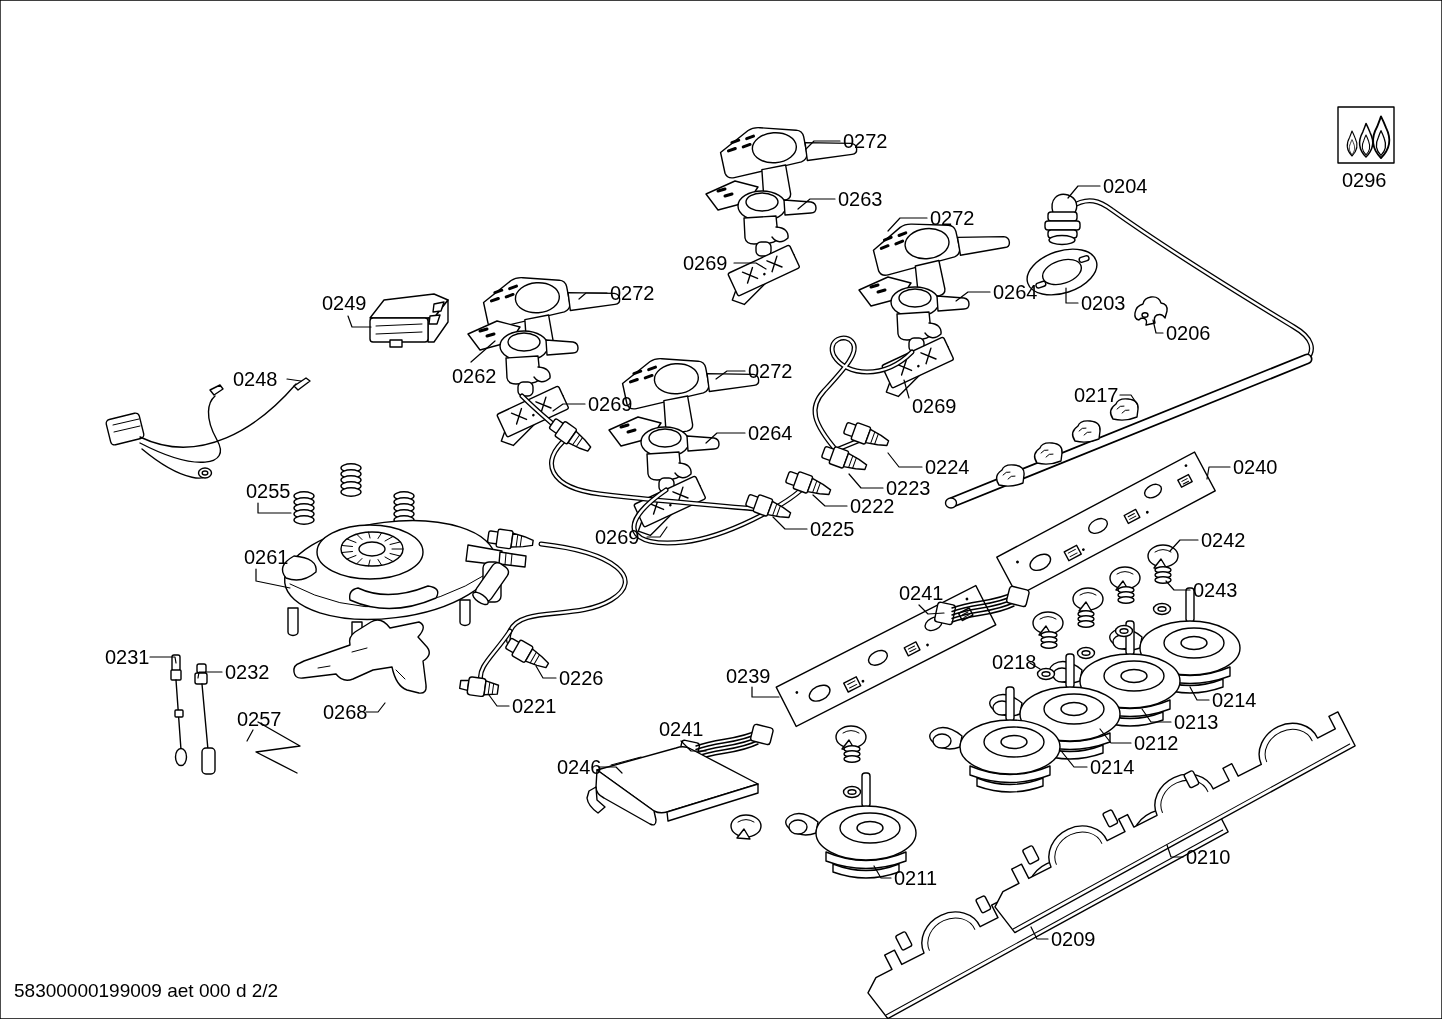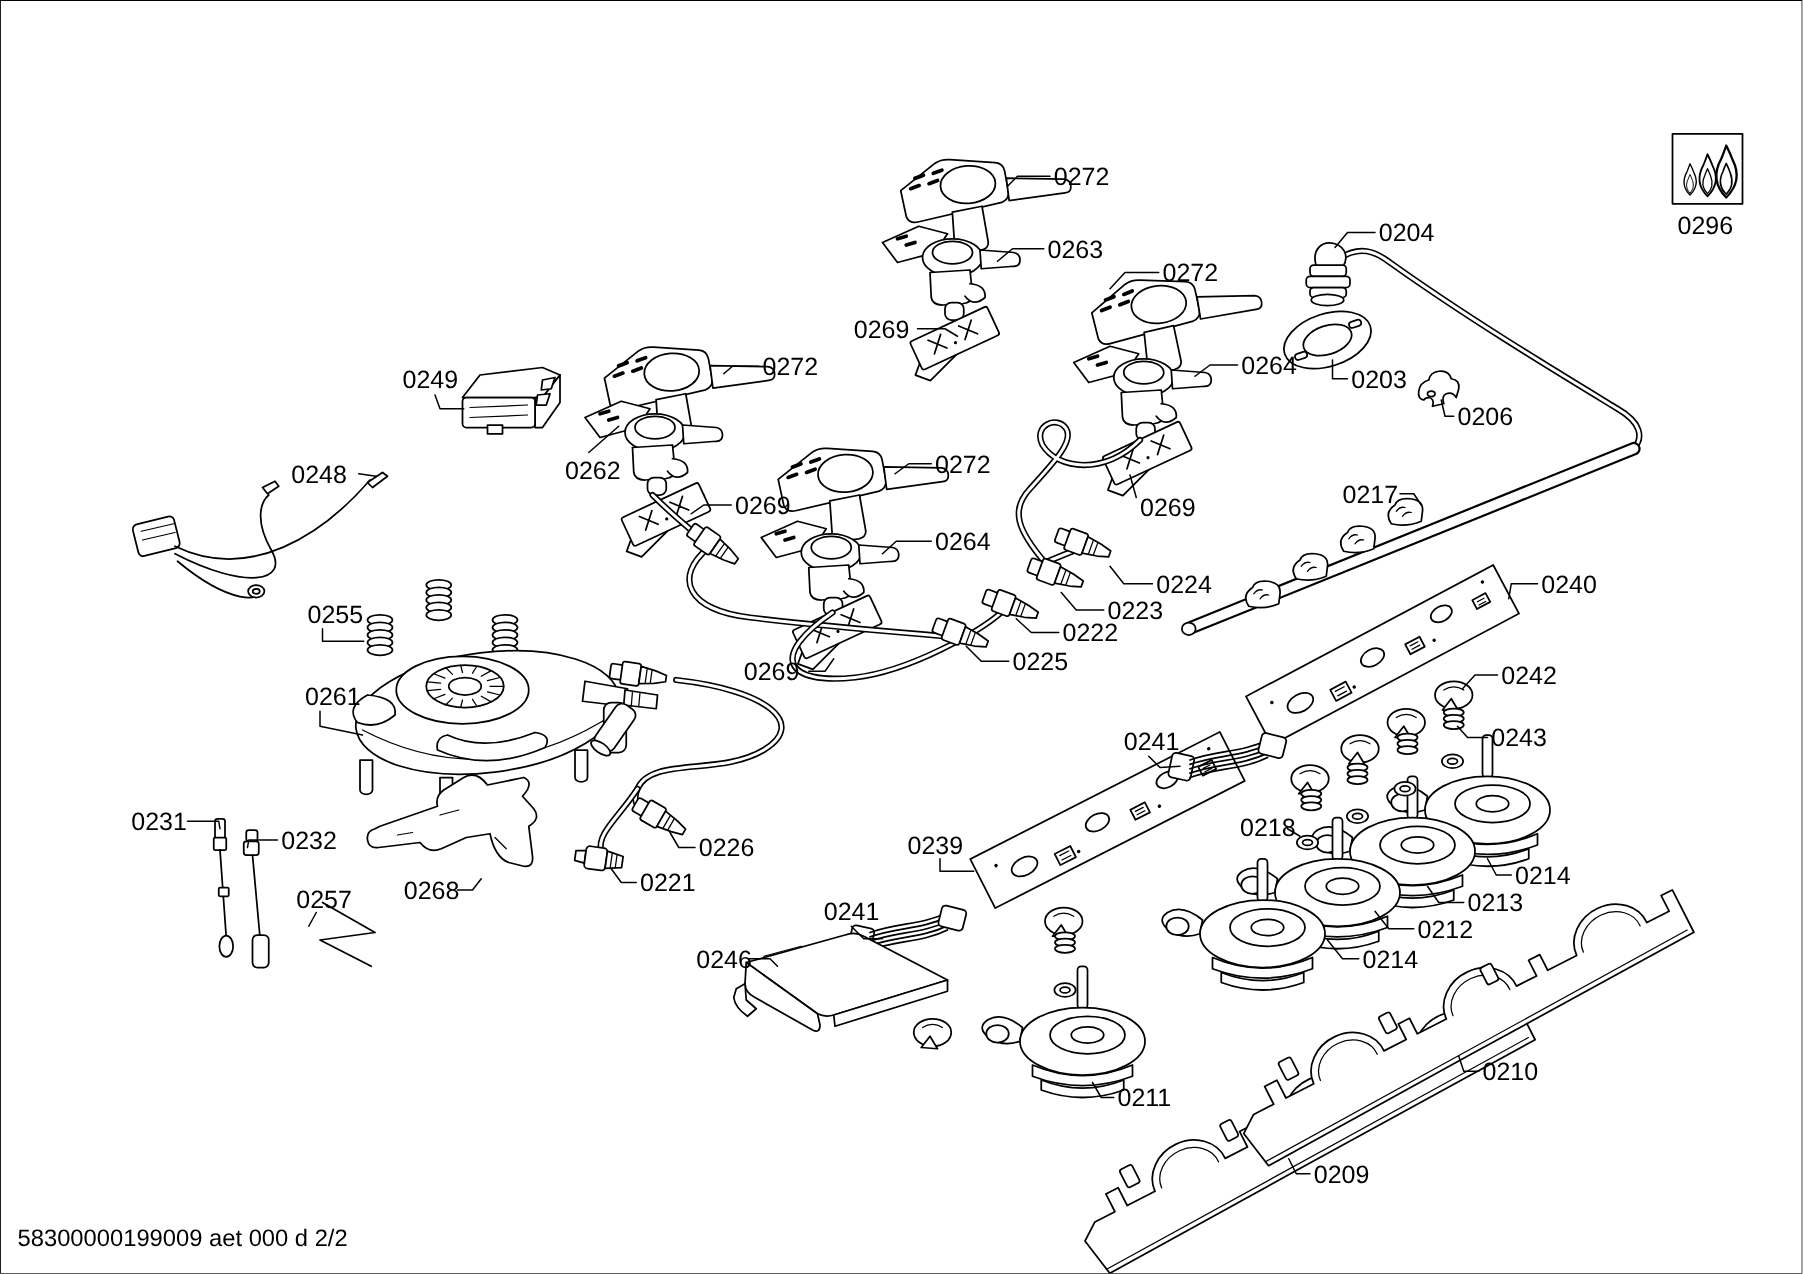--- a/index.html
+++ b/index.html
@@ -1,16 +1,16 @@
 <!DOCTYPE html>
 <html><head>
 <meta charset="utf-8">
 <style>
   html,body { margin:0; padding:0; background:#fff; }
-  #canvas { position:relative; width:1442px; height:1019px; background:#737373; overflow:hidden; }
+  #canvas { position:relative; width:1442px; height:1019px; background:#e5e5e5; overflow:hidden; }
   svg { display:block; }
   #diagram * { stroke:#000; stroke-width:1.4; fill:#fff; stroke-linejoin:round; stroke-linecap:round; }
   #diagram .ln   { fill:none; }
   #diagram .thin { stroke-width:1; fill:none; }
   #diagram .slot { stroke-width:3; fill:none; }
   #diagram .dot  { fill:#000; stroke:none; }
   #diagram .pipe-o { fill:none; stroke-width:5; }
   #diagram .pipe-i { fill:none; stroke:#fff; stroke-width:2.4; }
   #diagram .rod-o  { fill:none; stroke-width:11; }
   #diagram .rod-i  { fill:none; stroke:#fff; stroke-width:7.5; }

